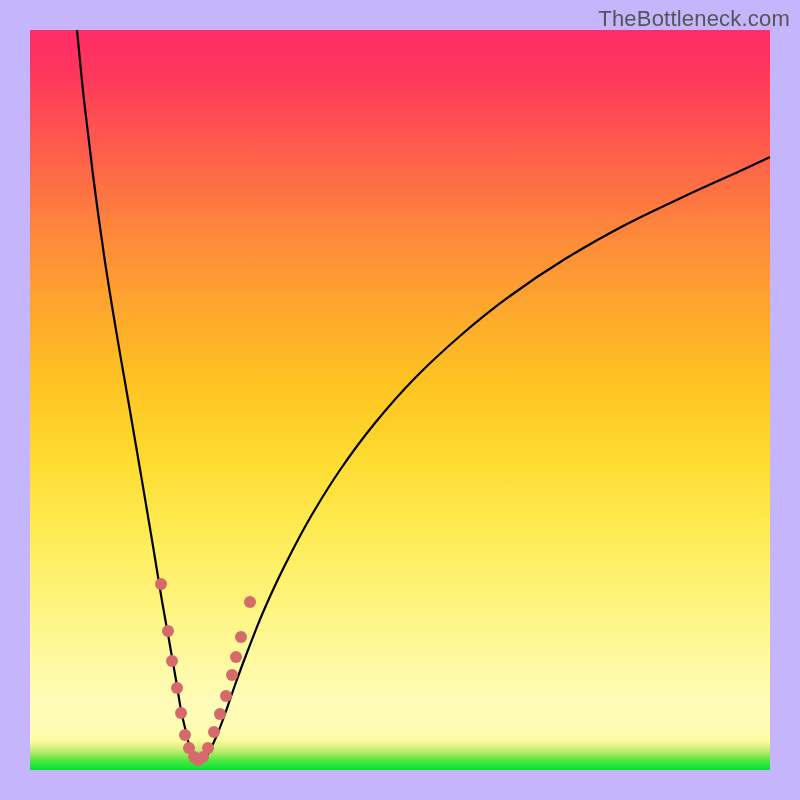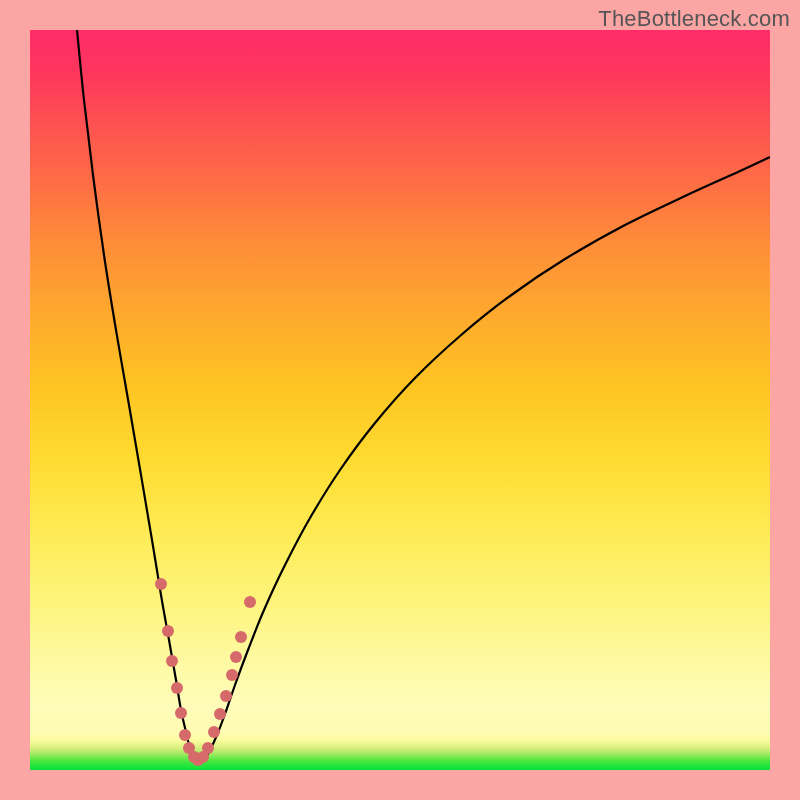--- a/index.html
+++ b/index.html
@@ -10,21 +10,21 @@
     background: #000;
     font-family: Arial, Helvetica, sans-serif;
     overflow: hidden;
   }
   .frame {
     position: absolute;
     left: 0;
     top: 0;
     width: 800px;
     height: 800px;
-    background: #fca5a5;
+    background: #c4b5fd;
   }
   .plot-area {
     position: absolute;
     left: 30px;
     top: 30px;
     width: 740px;
     height: 740px;
     
     background: linear-gradient(to top,
       #00e23a 0%,

